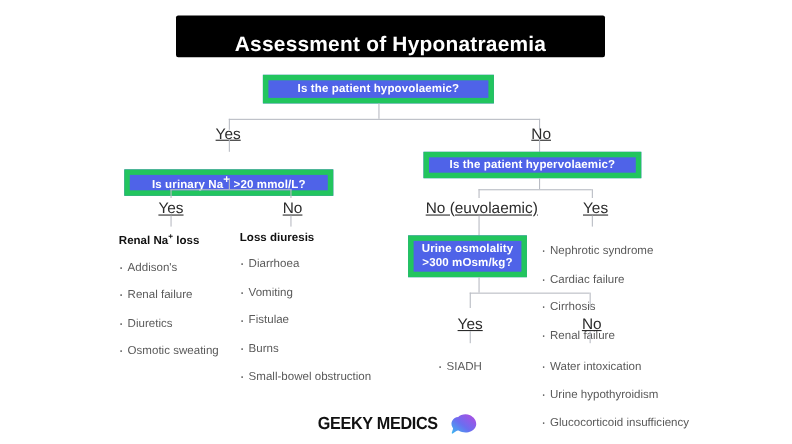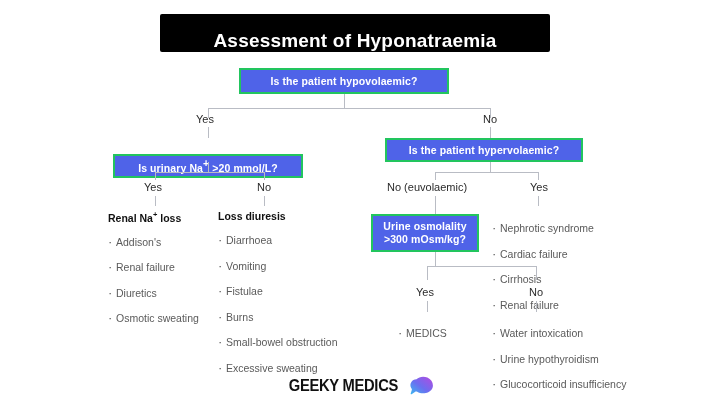--- a/index.html
+++ b/index.html
@@ -19,43 +19,44 @@
     display:flex;align-items:flex-end;justify-content:center;
   }
   .title-bar .t{
     color:#ffffff;font-size:19px;font-weight:bold;letter-spacing:.2px;
   }
 
   
   .dbox{
     position:absolute;
     background:#4f63e8;
-    border:2px solid #22c55e;
+    border:5px solid #22c55e;
     display:flex;align-items:center;justify-content:center;
     box-sizing:border-box;
   }
   .dbox span{
     color:#ffffff;font-size:10.5px;font-weight:bold;
     text-align:center;line-height:13px;letter-spacing:.1px;
   }
   #box-root{left:239px;top:68px;width:210px;height:26px;}
   #box-urinary{left:113px;top:154px;width:190px;height:24px;}
   #box-hyper{left:385px;top:138px;width:198px;height:24px;}
   #box-osmo{left:371px;top:214px;width:108px;height:38px;}
   .sup{font-size:7.5px;vertical-align:super;}
 
   
   .ln{position:absolute;background:#b9bcc4;}
   .vl{width:1px;}
   .hl{height:1px;}
 
   
   .blabel{
-    position:absolute;color:#2b2b2b;font-size:11px;
+    position:absolute;color:#2b2b2b;font-size:14px;
     white-space:nowrap;
+    text-decoration:underline;
   }
 
   
   .olist{position:absolute;}
   .olist .head{
     font-size:10.5px;font-weight:bold;color:#111111;
     margin:0 0 3px 0;white-space:nowrap;
   }
   .olist ul{list-style:none;margin:0;padding:0;}
   .olist li{
@@ -132,21 +133,20 @@
   </div>
 
   <div class="olist" style="left:218px;top:210px;width:125px;">
     <div class="head">Loss diuresis</div>
     <ul>
       <li>Diarrhoea</li>
       <li>Vomiting</li>
       <li>Fistulae</li>
       <li>Burns</li>
       <li>Small-bowel obstruction</li>
-      <li>Excessive sweating</li>
     </ul>
   </div>
 
   <div class="dbox" id="box-hyper">
     <span>Is the patient hypervolaemic?</span>
   </div>
 
   <div class="ln vl" style="left:490px;top:162px;height:10px;"></div>
   <div class="ln hl" style="left:435px;top:172px;width:103px;"></div>
   <div class="ln vl" style="left:435px;top:172px;height:8px;"></div>
@@ -177,21 +177,21 @@
   <div class="ln vl" style="left:536px;top:266px;height:14px;"></div>
 
   <div class="blabel" style="left:416px;top:286px;">Yes</div>
   <div class="blabel" style="left:529px;top:286px;">No</div>
 
   <div class="ln vl" style="left:427px;top:301px;height:11px;"></div>
   <div class="ln vl" style="left:536px;top:301px;height:11px;"></div>
 
   <div class="olist" style="left:398px;top:315px;width:90px;">
     <ul>
-      <li>MEDICS</li>
+      <li>SIADH</li>
     </ul>
   </div>
 
   <div class="olist" style="left:492px;top:315px;width:170px;">
     <ul>
       <li>Water intoxication</li>
       <li>Urine hypothyroidism</li>
       <li>Glucocorticoid insufficiency</li>
     </ul>
   </div>

